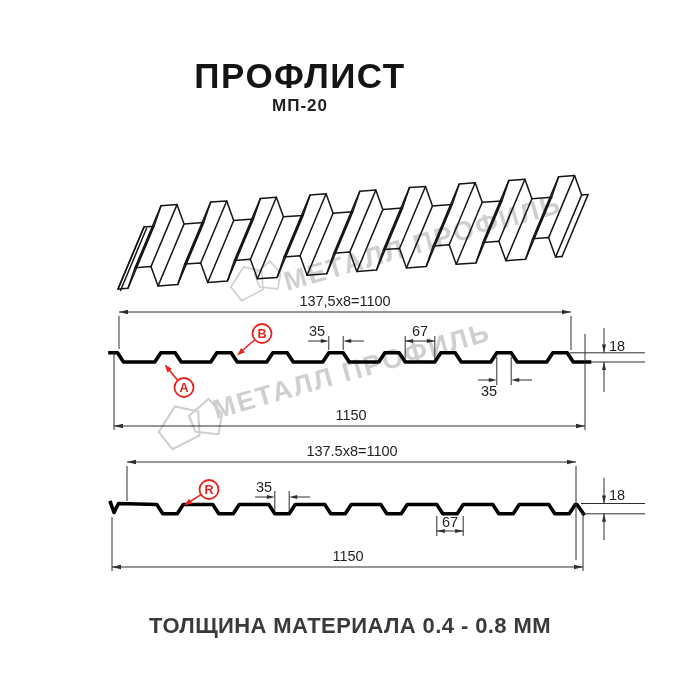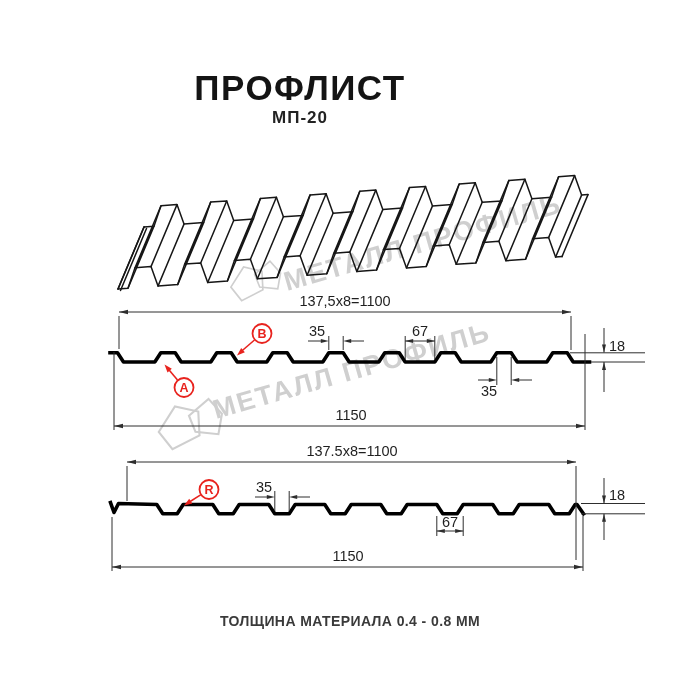--- a/index.html
+++ b/index.html
@@ -1,22 +1,22 @@
 <!DOCTYPE html>
 <html><head>
 <meta charset="utf-8">
 <style>
   html,body{margin:0;padding:0;background:#ffffff;}
   .page{position:relative;width:700px;height:700px;background:#ffffff;overflow:hidden;
         font-family:"Liberation Sans", sans-serif;}
-  .hdr{position:absolute;left:0;top:68px;width:600px;text-align:center;z-index:3;}
+  .hdr{position:absolute;left:0;top:56px;width:600px;text-align:center;z-index:3;}
   .hdr .title{font-size:35px;font-weight:bold;letter-spacing:1.5px;color:#141414;}
   .hdr .subtitle{font-size:17px;font-weight:600;letter-spacing:1px;color:#222222;}
   .ftr{position:absolute;left:0;top:613px;width:700px;text-align:center;z-index:3;
-       font-size:14px;font-weight:600;letter-spacing:.4px;color:#3a3a3a;}
+       font-size:22px;font-weight:600;letter-spacing:.4px;color:#3a3a3a;}
   svg.draw{position:absolute;left:0;top:0;z-index:2;}
   .wm-text{font-size:27px;font-weight:bold;letter-spacing:2px;fill:#cfcfcf;}
   .wm-shape{fill:none;stroke:#cfcfcf;stroke-width:3;}
   .iso{fill:none;stroke:#161616;stroke-width:1.5;stroke-linejoin:round;stroke-linecap:round;}
   .prof{fill:none;stroke:#000000;stroke-width:3.6;stroke-linejoin:round;stroke-linecap:square;}
   .dl{stroke:#2e2e2e;stroke-width:1;fill:none;}
   .ah{fill:#2e2e2e;stroke:none;}
   .dt{font-size:14.5px;fill:#1f1f1f;}
   .red-line{stroke:#e8231e;stroke-width:1.6;fill:none;}
   .red-circ{fill:#ffffff;stroke:#e8231e;stroke-width:1.8;}

